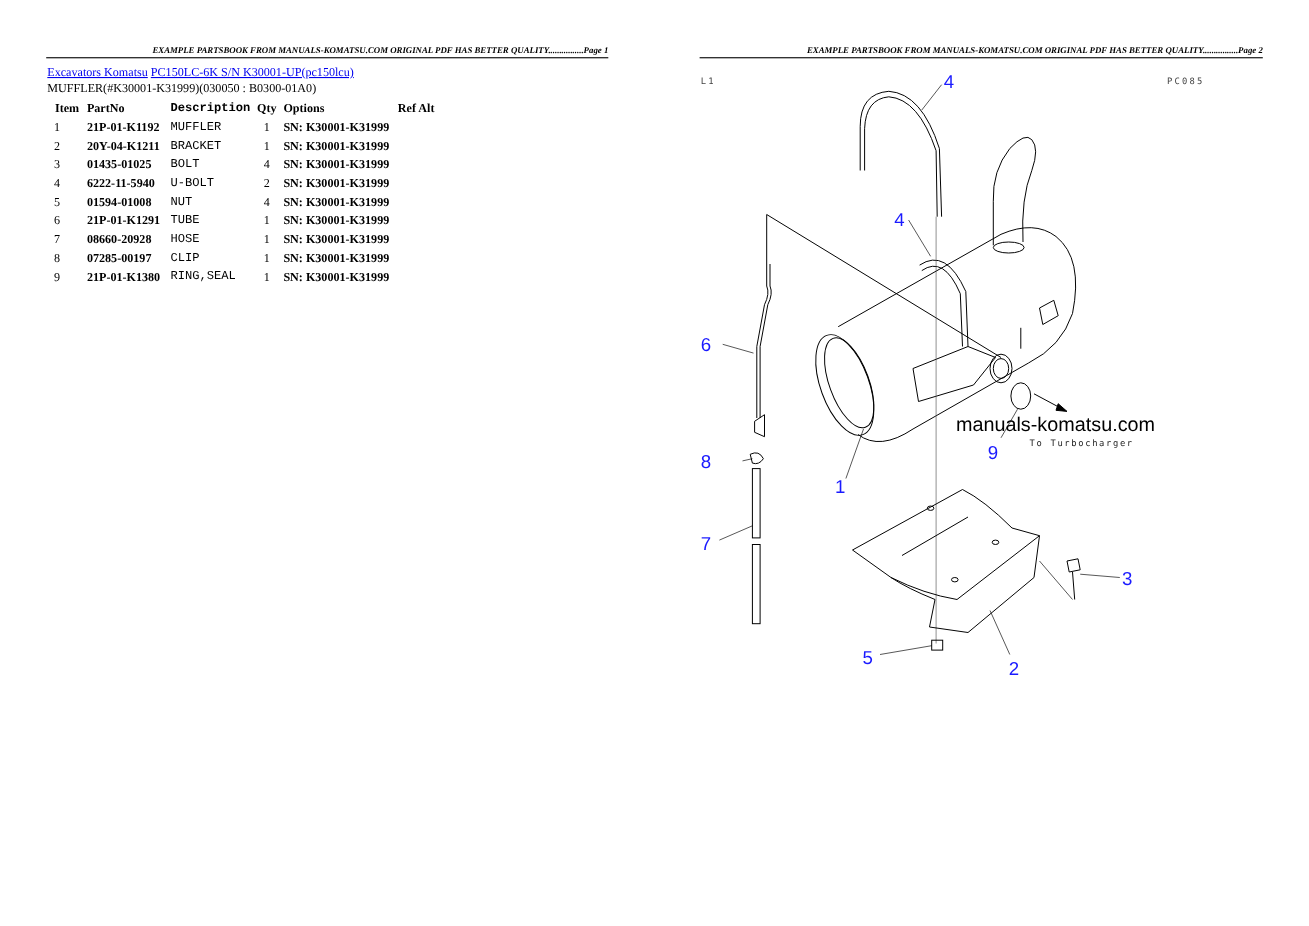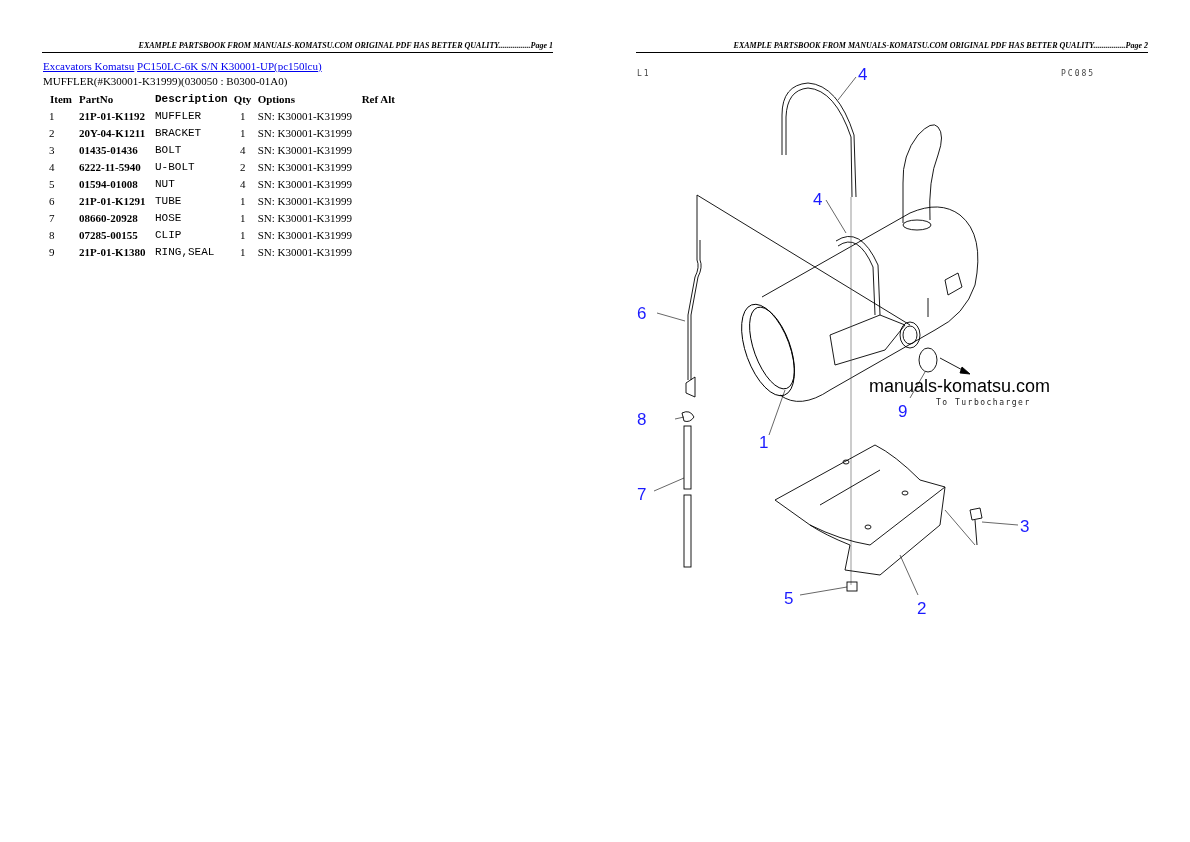--- a/index.html
+++ b/index.html
@@ -16,21 +16,21 @@
   .breadcrumb { position:absolute; left:43px; top:45px; font-size:11px; font-family:"Liberation Serif","DejaVu Serif",serif; white-space:nowrap;text-align:center; }
   .breadcrumb a { color:#0000ee; text-decoration:underline; }
   .subtitle { position:absolute; left:43px; top:60px; font-size:11px; font-family:"Liberation Serif","DejaVu Serif",serif; white-space:nowrap; }
   table.parts { position:absolute; left:46px; top:76px; border-collapse:collapse; font-family:"Liberation Serif","DejaVu Serif",serif; font-size:11px; }
   table.parts th { font-weight:bold; text-align:left; padding:0 3px; height:16px; white-space:nowrap; }
   table.parts td { padding:0 3px; height:17px; white-space:nowrap; }
   .c-item { width:24px; text-align:left; }
   .c-part { width:70px;font-weight:bold; }
   .c-desc { width:64px;font-family:Liberation Mono, monospace; }
   .c-qty { width:18px; text-align:center; }
-  .c-opt { width:98px; }
+  .c-opt { width:98px;font-weight:bold; }
   .c-ref { width:40px; }
   table.parts th.c-item { text-align:center; }
   td.c-qty { text-align:center; padding-left:0; }
   .diagram { position:absolute; left:0; top:40px; }
   .callout { font-family:"Liberation Sans","DejaVu Sans",sans-serif; fill:#1a1aff; font-size:17px; }
   .corner-code { font-family:"DejaVu Sans Mono","Liberation Mono",monospace; font-size:8px; fill:#444; letter-spacing:2px; }
   .wm { font-family:"Liberation Sans","DejaVu Sans",sans-serif; font-size:18px; fill:#000; }
   .note { font-family:"DejaVu Sans Mono","Liberation Mono",monospace; font-size:8px; fill:#222; letter-spacing:1.5px; }
 </style>
 </head>
@@ -69,21 +69,21 @@
       <tr>
         <td class="c-item">2</td>
         <td class="c-part">20Y-04-K1211</td>
         <td class="c-desc">BRACKET</td>
         <td class="c-qty">1</td>
         <td class="c-opt">SN: K30001-K31999</td>
         <td class="c-ref"></td>
       </tr>
       <tr>
         <td class="c-item">3</td>
-        <td class="c-part">01435-01436</td>
+        <td class="c-part">01435-01025</td>
         <td class="c-desc">BOLT</td>
         <td class="c-qty">4</td>
         <td class="c-opt">SN: K30001-K31999</td>
         <td class="c-ref"></td>
       </tr>
       <tr>
         <td class="c-item">4</td>
         <td class="c-part">6222-11-5940</td>
         <td class="c-desc">U-BOLT</td>
         <td class="c-qty">2</td>
@@ -109,21 +109,21 @@
       <tr>
         <td class="c-item">7</td>
         <td class="c-part">08660-20928</td>
         <td class="c-desc">HOSE</td>
         <td class="c-qty">1</td>
         <td class="c-opt">SN: K30001-K31999</td>
         <td class="c-ref"></td>
       </tr>
       <tr>
         <td class="c-item">8</td>
-        <td class="c-part">07285-00155</td>
+        <td class="c-part">07285-00197</td>
         <td class="c-desc">CLIP</td>
         <td class="c-qty">1</td>
         <td class="c-opt">SN: K30001-K31999</td>
         <td class="c-ref"></td>
       </tr>
       <tr>
         <td class="c-item">9</td>
         <td class="c-part">21P-01-K1380</td>
         <td class="c-desc">RING,SEAL</td>
         <td class="c-qty">1</td>

